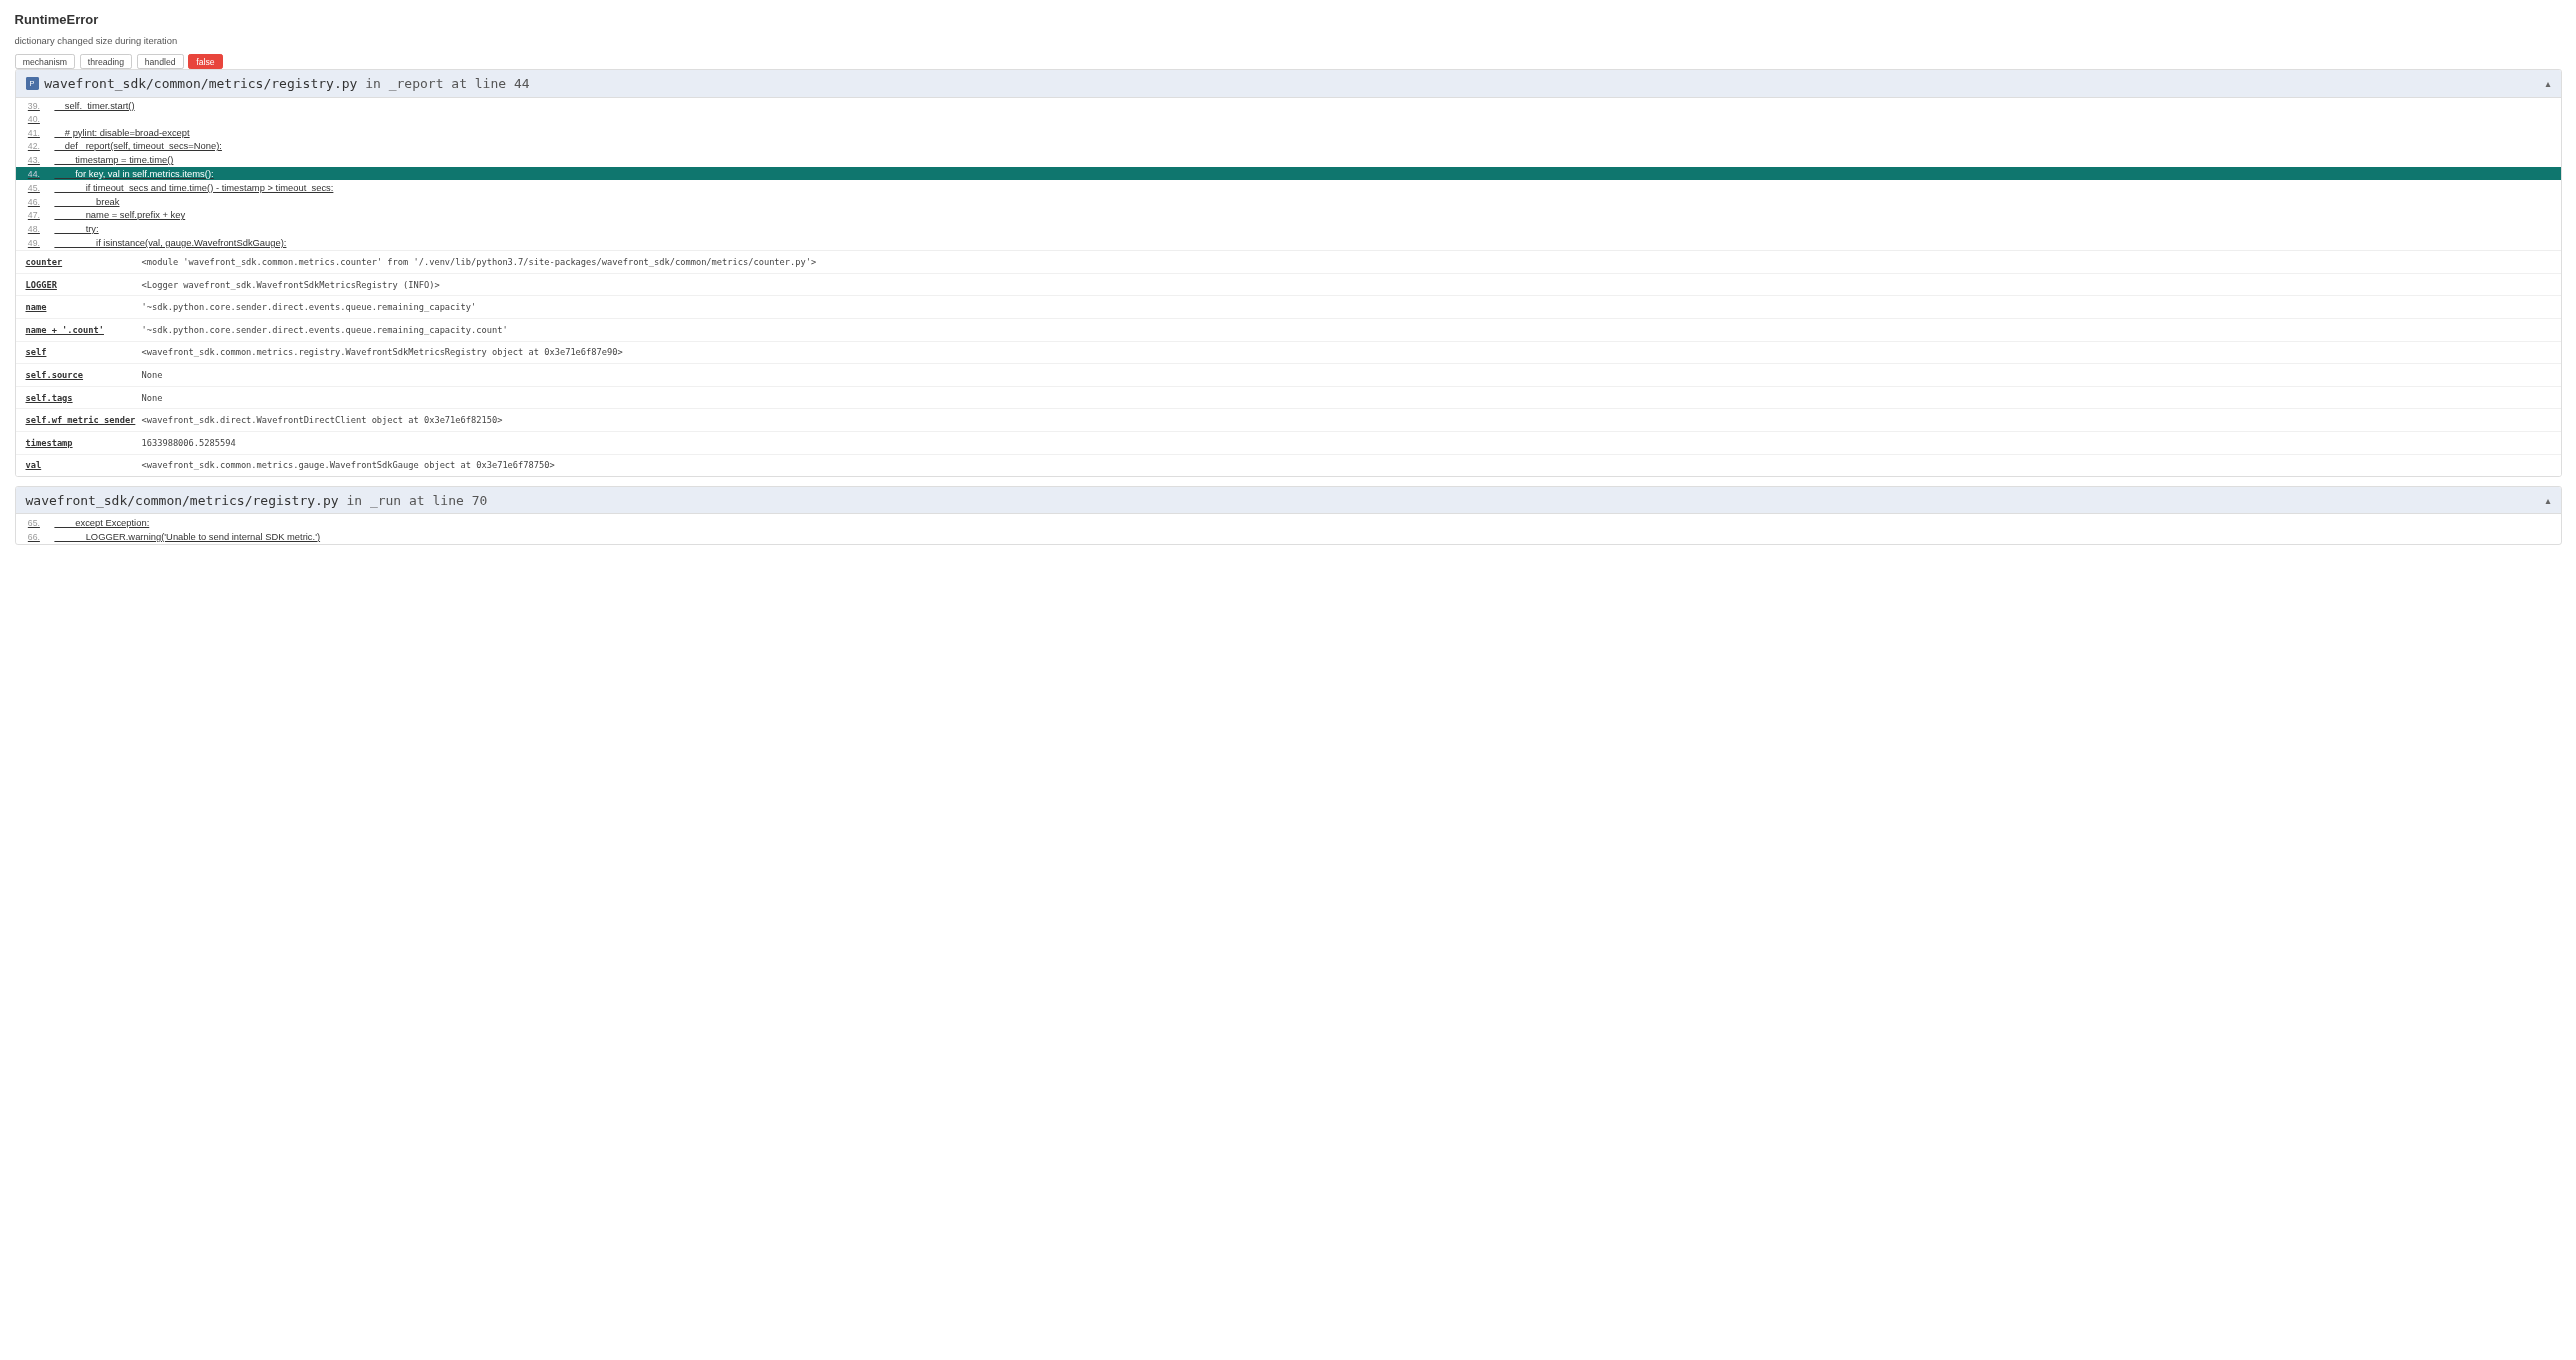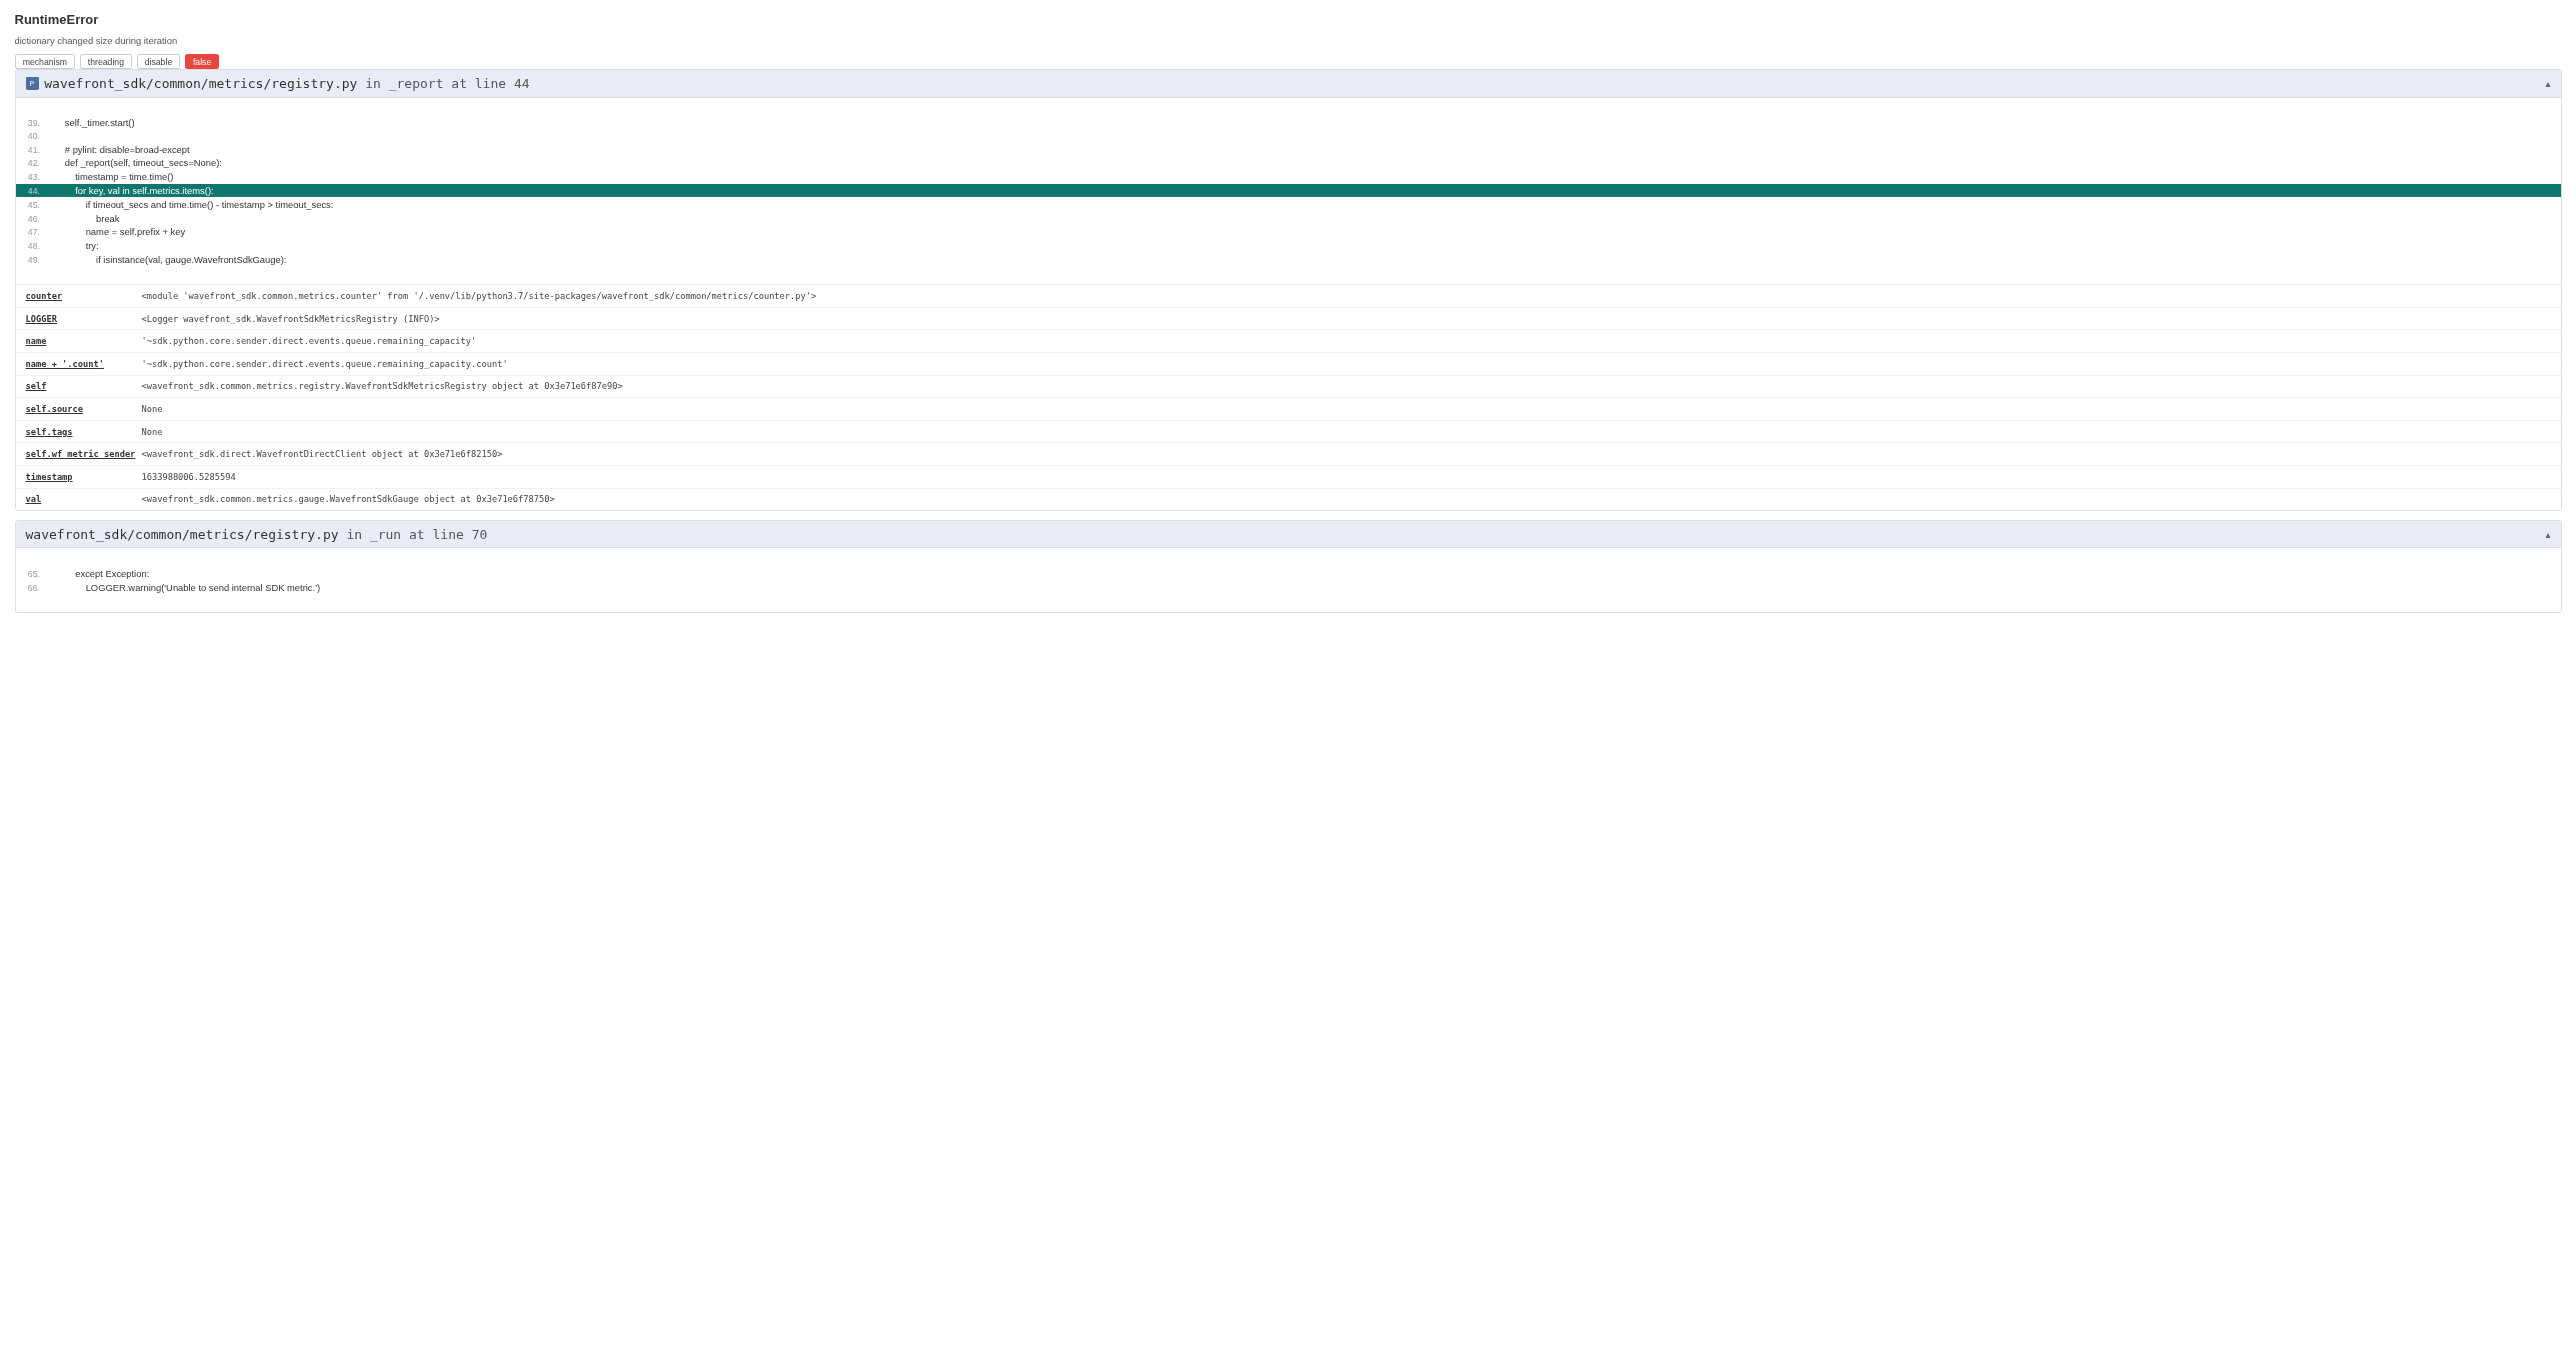--- a/index.html
+++ b/index.html
@@ -154,36 +154,37 @@
       color: #444;
       word-break: break-all;
     }
     .frame-block2 {
       border: 0.7px solid #ddd;
       border-radius: 2.9px;
       margin-top: 8.7px;
       overflow: hidden;
     }
     .code-section {
-      padding: 18px 0;
+      padding: 1px 0;
+      text-decoration: underline;
     }
   </style>
 </head>
 <body>
 
 <div class="page-wrapper">
 
   <div class="error-title">RuntimeError</div>
   <div class="error-subtitle">dictionary changed size during iteration</div>
 
   <div class="tag-row">
 
   <span class="tag">mechanism</span>
       <span class="tag">threading</span>
-      <span class="tag">disable</span>
+      <span class="tag">handled</span>
       <span class="tag active">false</span>
     </div>
 
   <div class="frame-block">
     <div class="frame-header">
       <div class="frame-header-left">
         <div class="frame-icon">
           <span>P</span>
         </div>
         <span class="frame-path">

